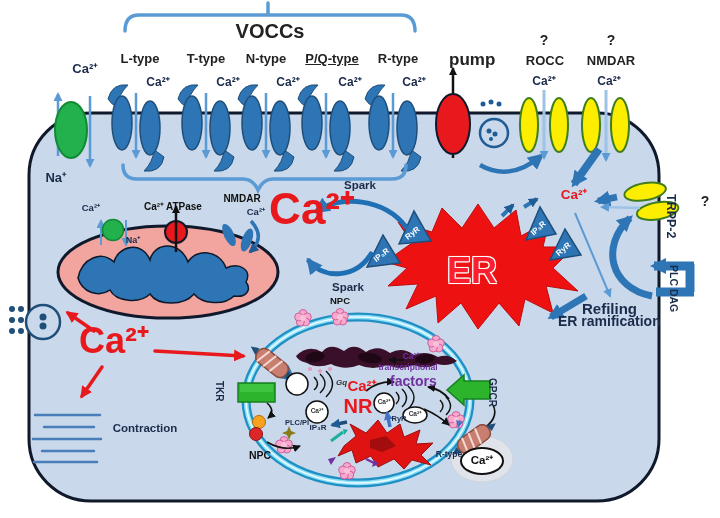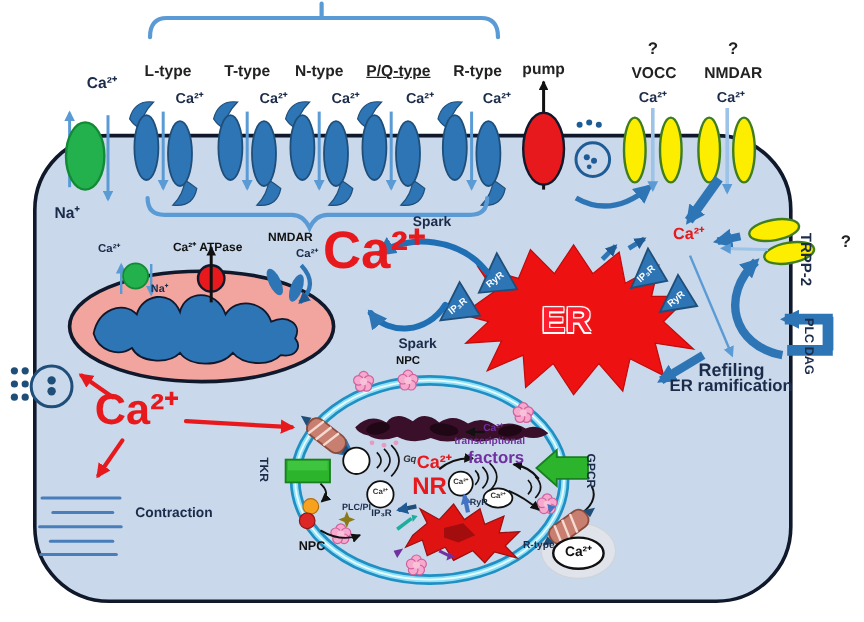--- a/index.html
+++ b/index.html
@@ -266,48 +266,49 @@
   <g stroke="#e8191c" stroke-linecap="round">
     <line x1="94" y1="331" x2="68" y2="313" stroke-width="3.5" marker-end="url(#aRed)"></line>
     <line x1="102" y1="367" x2="82" y2="396" stroke-width="3.5" marker-end="url(#aRed)"></line>
     <line x1="155" y1="351" x2="243" y2="356" stroke-width="3.5" marker-end="url(#aRed)"></line>
   </g>
 </svg>
 
 <div class="lb" style="left:62px;top:62px;width:46px;font-size:13px;">Ca²⁺</div>
 <div class="lb" style="left:36px;top:171px;width:40px;font-size:13px;">Na⁺</div>
 
+<div class="lb dk" style="left:220px;top:21px;width:100px;font-size:20px;font-weight:600;">VOCCs</div>
 
 <div class="lb dk" style="left:100px;top:52px;width:80px;font-size:13px;">L-type</div>
 <div class="lb dk" style="left:166px;top:52px;width:80px;font-size:13px;">T-type</div>
 <div class="lb dk" style="left:226px;top:52px;width:80px;font-size:13px;">N-type</div>
 <div class="lb dk" style="left:292px;top:52px;width:80px;font-size:13px;text-decoration:underline;">P/Q-type</div>
 <div class="lb dk" style="left:358px;top:52px;width:80px;font-size:13px;">R-type</div>
 
 <div class="lb" style="left:136px;top:76px;width:44px;font-size:12px;">Ca²⁺</div>
 <div class="lb" style="left:206px;top:76px;width:44px;font-size:12px;">Ca²⁺</div>
 <div class="lb" style="left:266px;top:76px;width:44px;font-size:12px;">Ca²⁺</div>
 <div class="lb" style="left:328px;top:76px;width:44px;font-size:12px;">Ca²⁺</div>
 <div class="lb" style="left:392px;top:76px;width:44px;font-size:12px;">Ca²⁺</div>
 
-<div class="lb dk" style="left:431px;top:51px;width:44px;font-size:13px;">pump</div>
+<div class="lb dk" style="left:449px;top:51px;width:44px;font-size:17px;">pump</div>
 
 <div class="lb dk" style="left:536px;top:33px;width:16px;font-size:14px;">?</div>
-<div class="lb dk" style="left:520px;top:54px;width:50px;font-size:13px;">VOCC</div>
+<div class="lb dk" style="left:520px;top:54px;width:50px;font-size:13px;">ROCC</div>
 <div class="lb" style="left:526px;top:75px;width:36px;font-size:12px;">Ca²⁺</div>
 
 <div class="lb dk" style="left:603px;top:33px;width:16px;font-size:14px;">?</div>
 <div class="lb dk" style="left:582px;top:54px;width:58px;font-size:13px;">NMDAR</div>
 <div class="lb" style="left:591px;top:75px;width:36px;font-size:12px;">Ca²⁺</div>
 
 <div class="lb vert" style="left:664px;top:174px;height:84px;font-size:12.5px;">TRPP-2</div>
 <div class="lb dk" style="left:697px;top:194px;width:16px;font-size:14px;">?</div>
 <div class="lb vert" style="left:668px;top:256px;height:66px;font-size:10.5px;">PLC DAG</div>
 
-<div class="lb er-big" style="left:444px;top:252px;width:56px;font-size:30px;">ER</div>
+<div class="lb er-big" style="left:444px;top:252px;width:56px;font-size:36px;">ER</div>
 <div class="lb" style="left:336px;top:179px;width:48px;font-size:11.5px;">Spark</div>
 <div class="lb" style="left:328px;top:281px;width:40px;font-size:11.5px;">Spark</div>
 
 <div class="lb red" style="left:260px;top:186px;width:104px;font-size:44px;font-weight:800;">Ca²⁺</div>
 <div class="lb red" style="left:552px;top:188px;width:44px;font-size:13.5px;font-weight:800;">Ca²⁺</div>
 
 <div class="lb" style="left:582px;top:301px;width:54px;font-size:15px;">Refiling</div>
 <div class="lb" style="left:558px;top:314px;width:100px;font-size:14px;">ER ramification</div>
 
 <div class="lb" style="left:74px;top:203px;width:34px;font-size:9.5px;">Ca²⁺</div>

